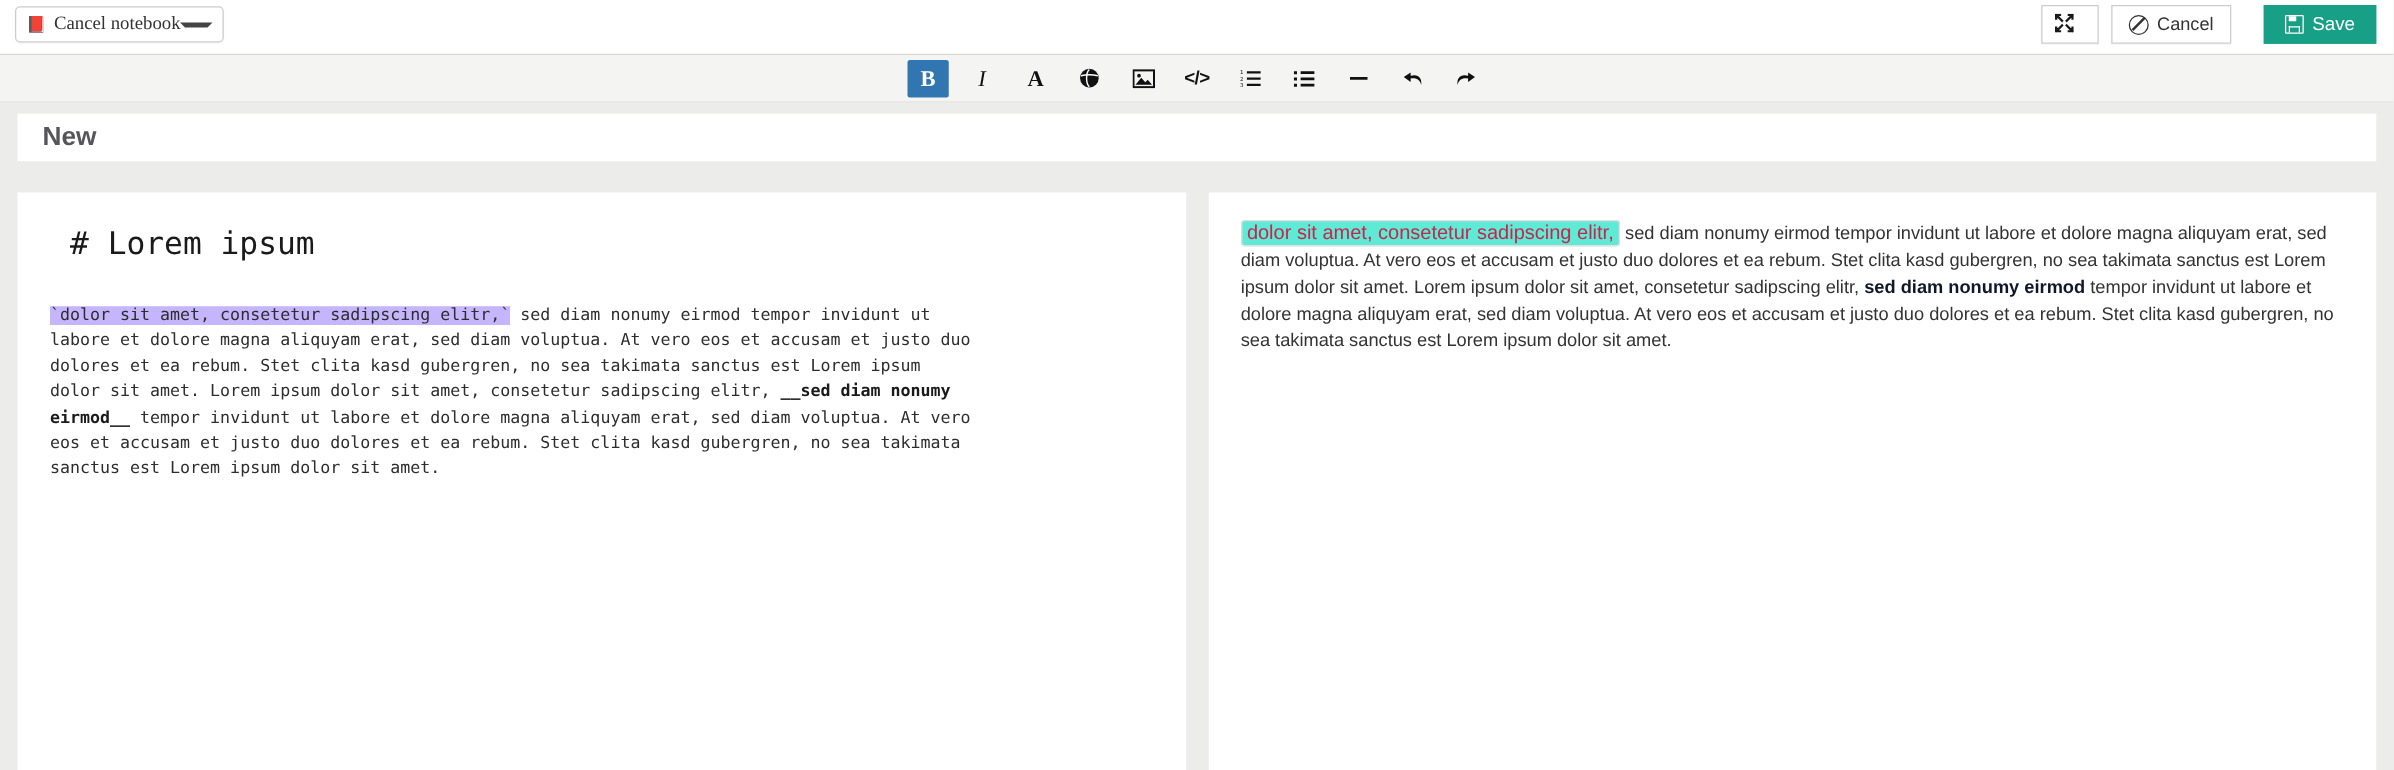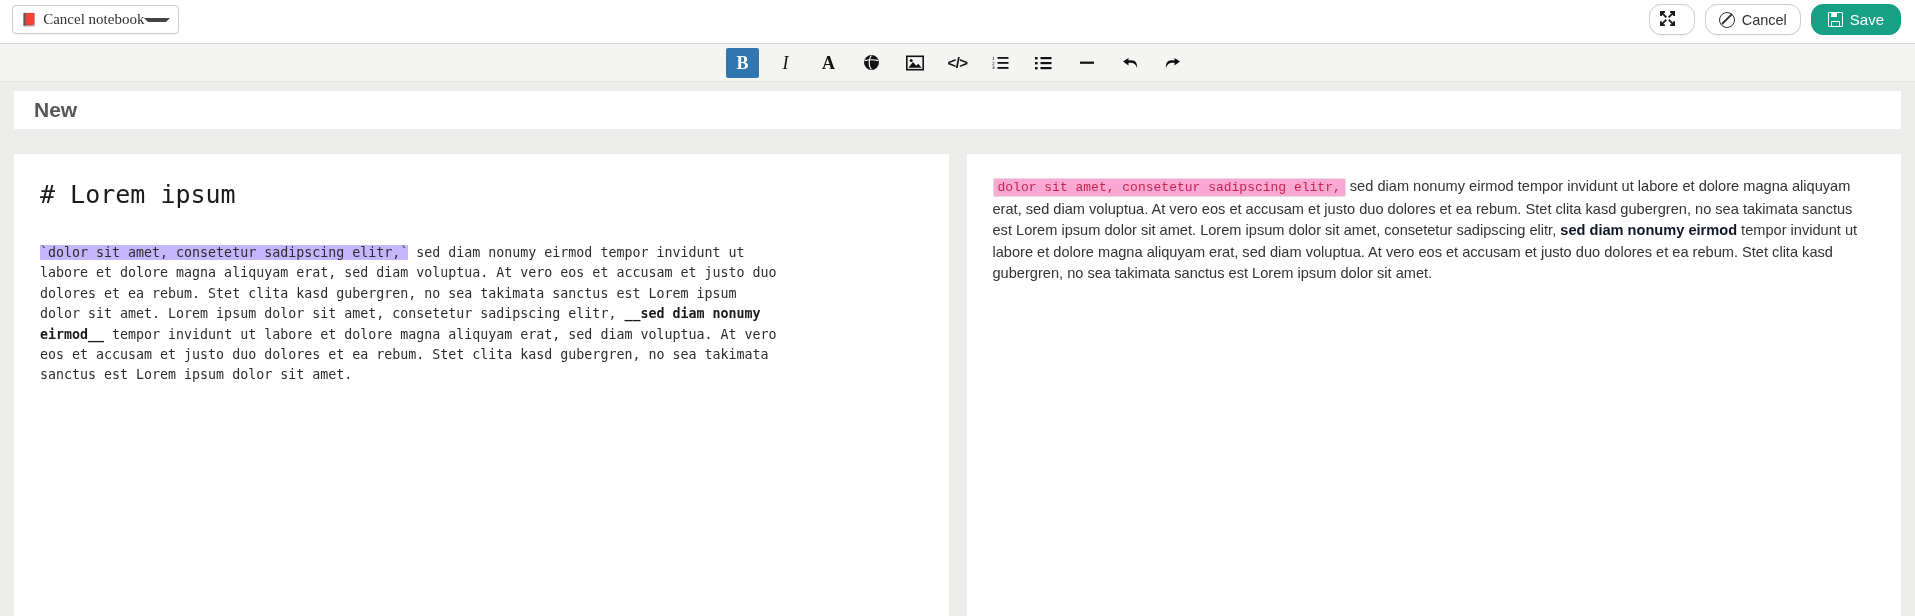--- a/index.html
+++ b/index.html
@@ -64,21 +64,21 @@
     position: absolute;
     right: 14px;
     top: 4px;
     display: flex;
     align-items: center;
     gap: 10px;
   }
   .btn {
     height: 31px;
     box-sizing: border-box;
-    border-radius: 12px;
+    border-radius: 0;
     display: flex;
     align-items: center;
     justify-content: center;
     gap: 7px;
     padding: 0 13px;
     font-size: 14.5px;
     cursor: pointer;
     white-space: nowrap;
     font-family: "Liberation Sans", sans-serif;
   }
@@ -89,20 +89,21 @@
     box-shadow: 0 1px 1px rgba(0,0,0,.04);
   }
   .btn-fullscreen { padding: 0 10px; gap: 9px; }
   .btn-fullscreen .fs-glyph { font-size: 15px; font-weight: bold; line-height: 1; color: #222; }
   .btn-save {
     background: #17a086;
     border: 1px solid #17a086;
     color: #ffffff;
     padding: 0 16px;
     font-size: 15px;
+    margin-left: 16px;
   }
   .icon-ban {
     width: 14px; height: 14px;
     border: 1.7px solid #333;
     border-radius: 50%;
     position: relative;
     display: inline-block;
     flex: none;
   }
   .icon-ban::after {
@@ -212,21 +213,21 @@
 
   
   .editor {
     padding: 26px 26px 0 26px;
     font-family: "DejaVu Sans Mono", "Liberation Mono", monospace;
   }
   .editor-h1 {
     font-size: 25px;
     color: #1a1a1a;
     letter-spacing: 0px;
-    margin: 0 0 34px 0;
+    margin: 0 0 34px 16px;
     white-space: pre;
   }
   .editor-body {
     font-size: 13.3px;
     line-height: 20.4px;
     color: #2d2d2d;
     white-space: normal;
     word-spacing: 0px;
     max-width: 740px;
   }
@@ -250,24 +251,24 @@
     margin: 0 0 26px 0;
     line-height: 1.1;
   }
   .preview-body {
     font-size: 14.6px;
     line-height: 21.6px;
     color: #333333;
     text-align: left;
   }
   .preview-body code {
-    font-family: Liberation Mono, monospace;
-    font-size: 13px;
+    font-family: Liberation Sans, sans-serif;
+    font-size: 16px;
     color: #c7254e;
-    background-color: #f9a8d4;
+    background-color: #5eead4;
     border: 1px solid #e8dbe0;
     border-radius: 3px;
     padding: 1px 4px;
     white-space: nowrap;
   }
   .preview-body strong { font-weight: bold; color: #0f172a; }
 </style>
 </head>
 <body>
 

